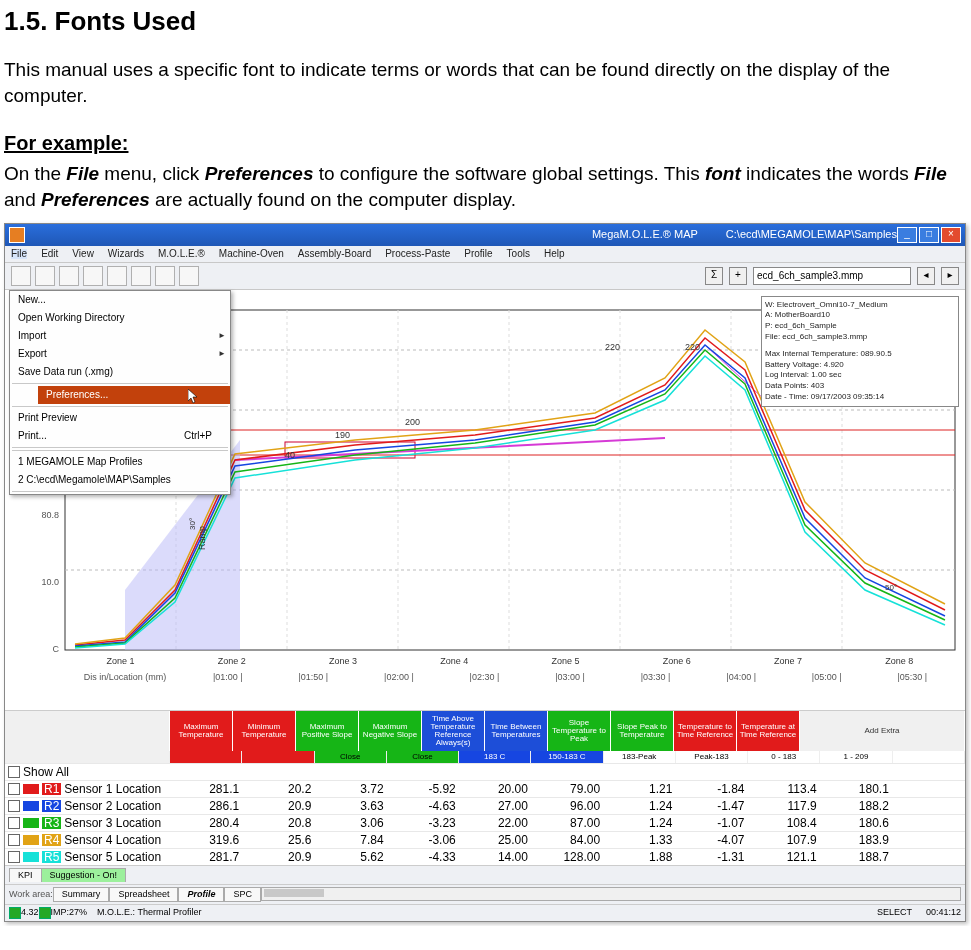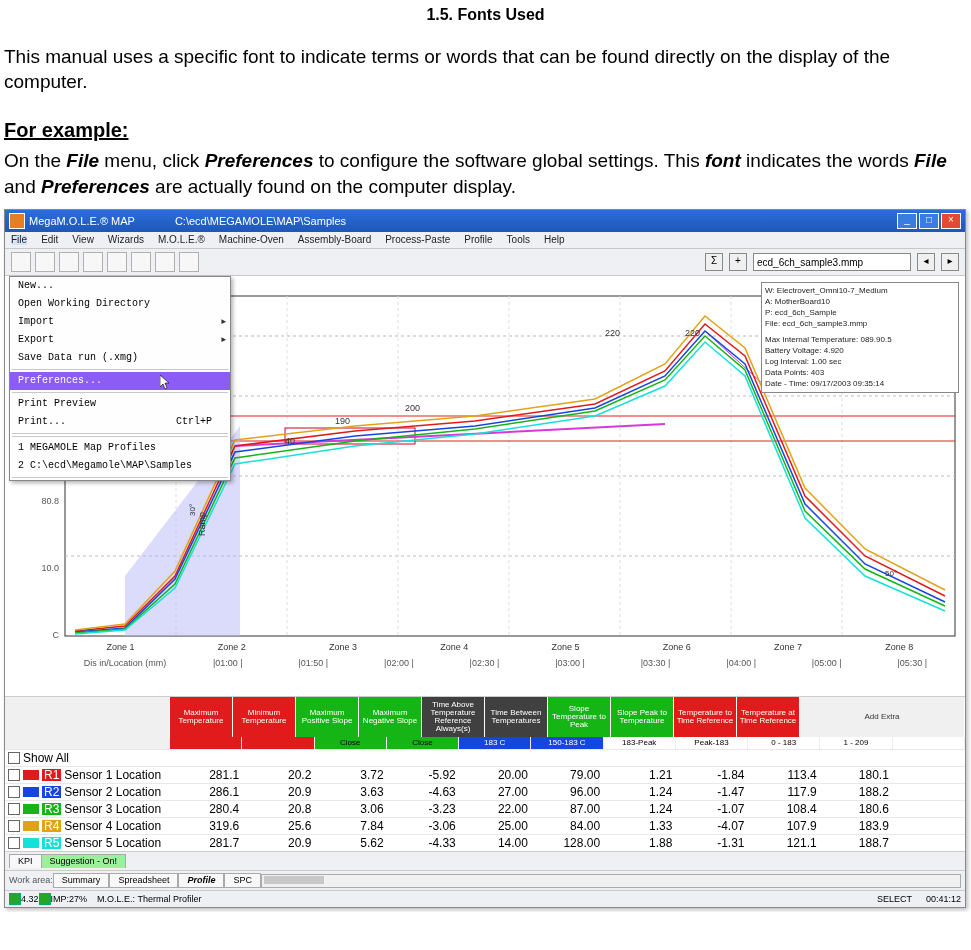--- a/index.html
+++ b/index.html
@@ -6,23 +6,22 @@
     font-family: Arial, Helvetica, sans-serif;
     margin: 0;
     padding: 4px;
     width: 971px;
     box-sizing: border-box;
     color: #000;
     font-size: 19px;
     line-height: 1.35;
   }
   h2.section-heading {
-    font-size: 16px;
+    font-size: 26px;
     margin: 0 0 18px 0;
-    text-align: center;
   }
   p.intro { margin: 0 0 22px 0; }
   p.example-label {
     font-size: 20px;
     font-weight: bold;
     text-decoration: underline;
     margin: 0 0 4px 0;
   }
   p.example-body { margin: 0 0 10px 0; }
   .bi { font-weight: bold; font-style: italic; }
@@ -41,21 +40,21 @@
     display: flex;
     align-items: center;
     height: 22px;
     background: linear-gradient(#2a6edc, #1f57b6);
     color: #fff;
     padding: 0 4px;
   }
   .titlebar .app-icon {
     width: 14px; height: 14px; background: #e67e22; border: 1px solid #fff; margin-right: 4px;
   }
-  .titlebar .title-text { flex: 1; display: flex; gap: 40px; font-size: 11px; }
+  .titlebar .title-text { flex: 1; display: flex; gap: 28px; font-size: 11px; justify-content: flex-end; }
   .winbtns { display: flex; gap: 2px; }
   .winbtn {
     width: 18px; height: 14px; border: 1px solid #fff; text-align: center;
     font-size: 10px; line-height: 12px;
   }
   .winbtn.min, .winbtn.max { background: #3a7de0; }
   .winbtn.close { background: #e34b2e; }
 
   .menubar {
     display: flex;
@@ -106,30 +105,29 @@
     border: 1px solid #888;
     box-shadow: 2px 2px 4px rgba(0,0,0,.3);
     z-index: 5;
   }
   .dropdown .mi {
     padding: 4px 18px 4px 8px;
     font-size: 10px;
     display: flex;
     justify-content: space-between;
     position: relative;
-    font-family: Liberation Mono, monospace;
   }
   .dropdown .mi.arrow::after {
     content: "►";
     font-size: 8px;
     position: absolute; right: 4px; top: 5px; color: #333;
   }
   .dropdown .sep { height: 1px; background: #c8c8c8; margin: 2px 2px; }
   .dropdown .mi.selected {
-    background: #8b5cf6; color: #fff;
+    background: #c2410c; color: #fff; margin-left: 28px;
   }
   .cursor {
     position: absolute;
     left: 150px; top: 3px;
     width: 12px; height: 16px;
   }
   .cursor svg { width: 12px; height: 16px; }
 
   .chartarea {
     flex: 1;
@@ -172,21 +170,21 @@
     padding: 4px 2px;
     color: #fff;
     border-right: 1px solid #fff;
     display: flex;
     align-items: center;
     justify-content: center;
   }
   .lead { width: 160px; flex: none; background: #f0f0f0; color: #333; }
   .red { background: #e11b1b; }
   .green { background: #16b516; }
-  .blue { background: #404040; }
+  .blue { background: #1d4ed8; }
 
   .threshold-row {
     display: flex;
     font-size: 8px;
     text-align: center;
   }
   .threshold-row .tcell {
     flex: 1; padding: 2px 2px; border-right: 1px solid #eee;
   }
 

